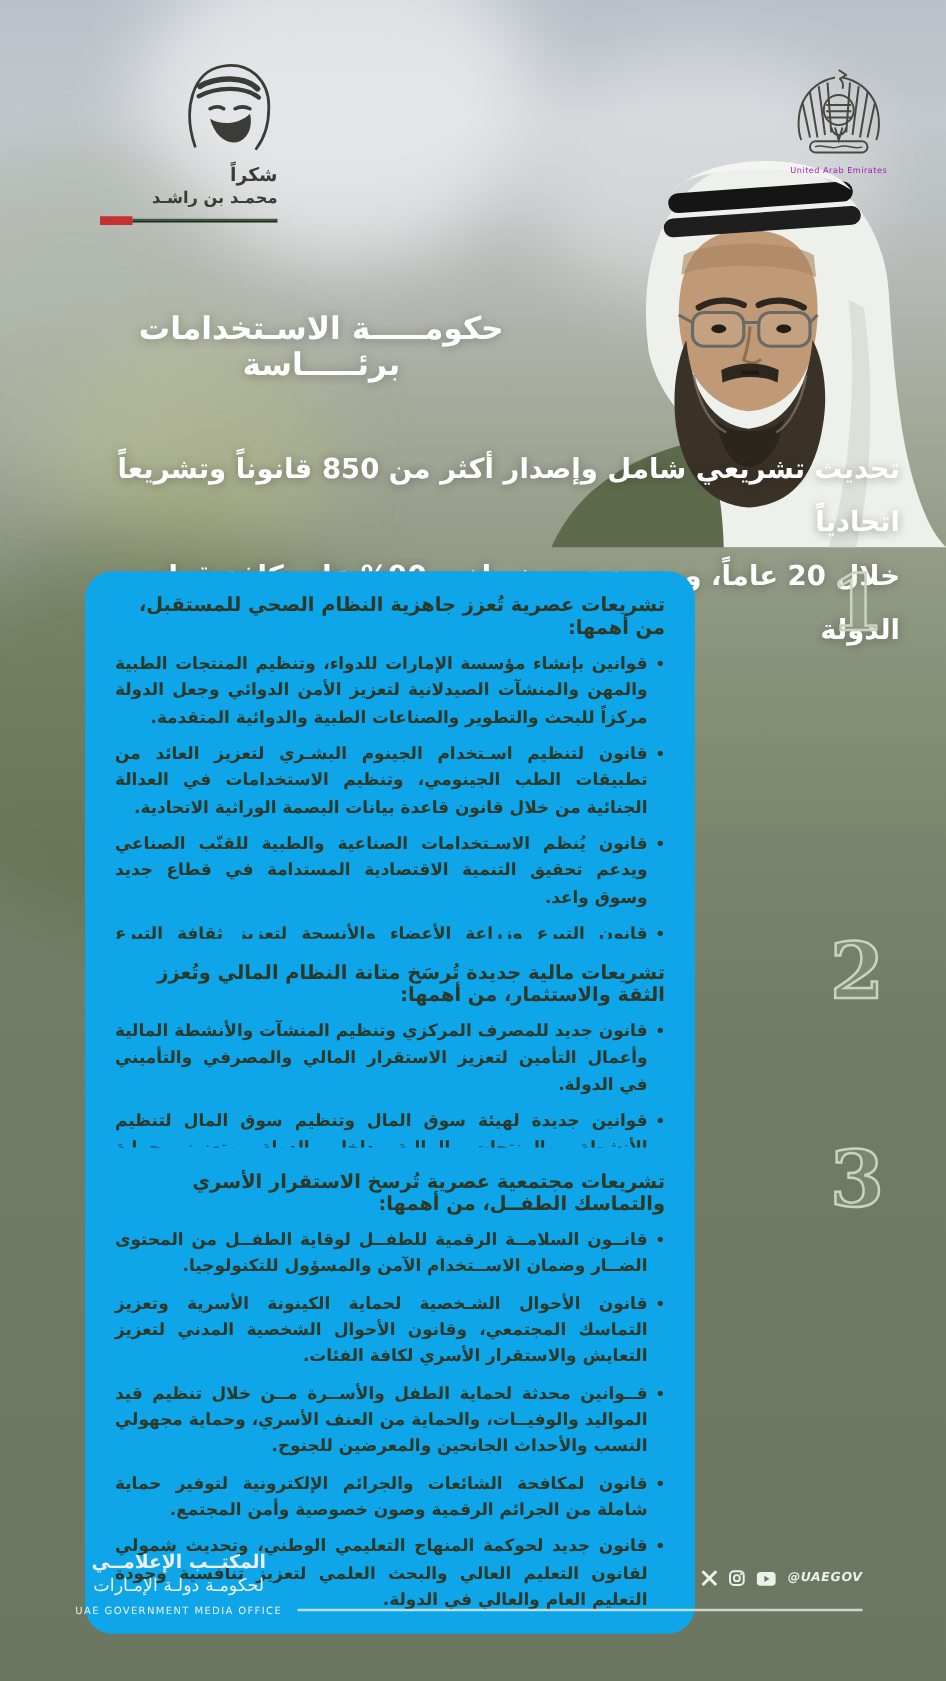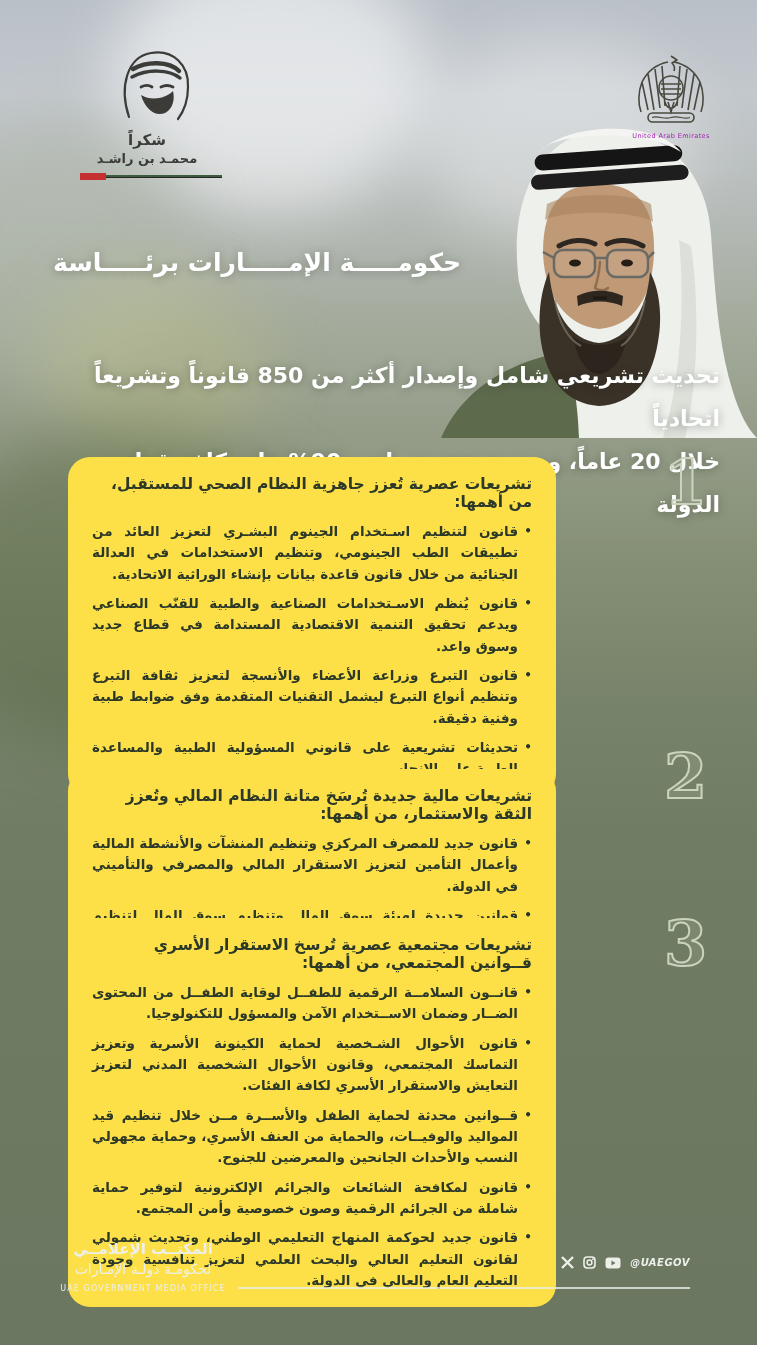--- a/index.html
+++ b/index.html
@@ -12,21 +12,21 @@
     background:linear-gradient(180deg,#b9c0c7 0%,#c3c8cd 7%,#b7bcba 15%,#a4ab9c 24%,
       #959d89 32%,#858f75 42%,#77836a 52%,#707c64 62%,#6e7a62 75%,#6c7860 88%,#6b7760 100%);}
   .blob{position:absolute;border-radius:50%;filter:blur(30px);}
   .blob1{left:110px;top:-50px;width:320px;height:260px;background:rgba(255,255,255,.55);}
   .blob2{left:-70px;top:120px;width:260px;height:260px;background:rgba(176,184,168,.5);}
   .blob3{left:40px;top:270px;width:230px;height:190px;background:rgba(196,198,128,.30);}
   .blob4{left:-90px;top:430px;width:430px;height:320px;background:rgba(84,99,63,.42);}
   .blob5{left:420px;top:40px;width:280px;height:200px;background:rgba(255,255,255,.35);}
 
   
-  .thanks{position:absolute;left:72px;top:45px;width:150px;text-align:center;color:#3b3b38;}
+  .thanks{position:absolute;left:72px;top:45px;width:150px;text-align:right;color:#3b3b38;}
   .thanks .ar1{font-size:15px;font-weight:bold;direction:rtl;letter-spacing:1px;}
   .thanks .ar2{font-size:13px;font-weight:bold;direction:rtl;margin-top:2px;letter-spacing:.5px;}
   .flagbar{margin-top:7px;height:7px;position:relative;}
   .flagbar .red{position:absolute;left:8px;top:0;width:26px;height:7px;background:#c53030;}
   .flagbar .line{position:absolute;left:34px;right:0;top:2px;height:3px;
      background:linear-gradient(180deg,#3d5c3d 0 50%,#262626 50% 100%);}
 
   
   .emblem{position:absolute;left:615px;top:52px;width:112px;text-align:center;color:#a21caf;}
   .emblem .cap{font-size:6.5px;letter-spacing:.4px;margin-top:2px;}
@@ -37,30 +37,30 @@
   
   .headline{position:absolute;left:48px;top:248px;width:418px;direction:rtl;text-align:center;
      color:#fff;font-weight:bold;text-shadow:0 1px 8px rgba(40,50,35,.35);}
   .headline .l1{font-size:25px;}
   .headline .l2{font-size:31px;margin-top:12px;}
   .subtitle{position:absolute;left:36px;top:355px;width:684px;direction:rtl;text-align:right;
      color:#fff;font-weight:bold;font-size:22px;line-height:1.95;
      text-shadow:0 1px 8px rgba(40,50,35,.4);}
 
   
-  .card{position:absolute;left:68px;width:488px;background:#fde047;border-radius:22px;
+  .card{position:absolute;left:68px;width:488px;background:#0ea5e9;border-radius:22px;
         padding:18px 24px 16px;box-sizing:border-box;direction:rtl;color:#2c3828;}
   .card .title{font-size:15.5px;font-weight:bold;margin-bottom:10px;text-align:right;}
   .card ul{list-style:none;margin:0;padding:0;}
   .card li{position:relative;padding-right:14px;margin-bottom:8px;font-size:13.5px;
            font-weight:bold;line-height:1.58;text-align:justify;text-align-last:right;}
   .card li:last-child{margin-bottom:0;}
   .card li::before{content:"•";position:absolute;right:0;top:1px;font-size:12px;}
   .card1{top:457px;min-height:282px;}
-  .card2{top:769px;min-height:154px;}
+  .card2{top:751px;min-height:154px;}
   .card3{top:918px;min-height:292px;}
 
   .bignum{position:absolute;left:664px;width:60px;font-family:"DejaVu Serif","Liberation Serif",serif;
      font-weight:bold;font-size:62px;line-height:1;color:rgba(201,211,189,.15);
      -webkit-text-stroke:2px #c9d3bd;text-align:left;}
   .num1{top:452px;} .num2{top:746px;} .num3{top:913px;}
 
   
   .foot-logo{position:absolute;left:58px;top:1240px;width:170px;text-align:center;color:#edefe9;}
   .foot-logo .a1{font-size:15px;font-weight:bold;direction:rtl;}
@@ -159,52 +159,53 @@
         <path d="M33,32 L53,32 M33,37 L53,37 M33,42 L53,42"></path>
         <path d="M37,50 C39,58 47,58 49,50 M40,50 L43,60 L46,50"></path>
         <rect x="20" y="61" width="46" height="9" rx="4.5"></rect>
         <path d="M24,65.5 C30,63 36,68 43,65.5 C50,63 56,68 62,65.5" stroke-width="1.2"></path>
       </g>
     </svg>
     <div class="cap">United Arab Emirates</div>
   </div>
 
   <div class="headline">
-    <div class="l1">حكومـــــة الإمـــــارات برئـــــاسة</div>
+    <div class="l1">حكومـــــة الاسـتخدامات برئـــــاسة</div>
   </div>
 
   <div class="subtitle">
     <div>تحديث تشريعي شامل وإصدار أكثر من 850 قانوناً وتشريعاً اتحادياً</div>
     <div>خلال 20 عاماً، وبنسبة تحديث بلغت 90% على كافة قوانين الدولة</div>
   </div>
 
   <div class="bignum num1">1</div>
   <div class="bignum num2">2</div>
   <div class="bignum num3">3</div>
 
   <div class="card card1">
     <div class="title">تشريعات عصرية تُعزز جاهزية النظام الصحي للمستقبل، من أهمها:</div>
     <ul>
-      <li>قانون لتنظيم اسـتخدام الجينوم البشـري لتعزيز العائد من تطبيقات الطب الجينومي، وتنظيم الاستخدامات في العدالة الجنائية من خلال قانون قاعدة بيانات بإنشاء الوراثية الاتحادية.</li>
+      <li>قوانين بإنشاء مؤسسة الإمارات للدواء، وتنظيم المنتجات الطبية والمهن والمنشآت الصيدلانية لتعزيز الأمن الدوائي وجعل الدولة مركزاً للبحث والتطوير والصناعات الطبية والدوائية المتقدمة.</li>
+      <li>قانون لتنظيم اسـتخدام الجينوم البشـري لتعزيز العائد من تطبيقات الطب الجينومي، وتنظيم الاستخدامات في العدالة الجنائية من خلال قانون قاعدة بيانات البصمة الوراثية الاتحادية.</li>
       <li>قانون يُنظم الاسـتخدامات الصناعية والطبية للقنّب الصناعي ويدعم تحقيق التنمية الاقتصادية المستدامة في قطاع جديد وسوق واعد.</li>
       <li>قانون التبرع وزراعة الأعضاء والأنسجة لتعزيز ثقافة التبرع وتنظيم أنواع التبرع ليشمل التقنيات المتقدمة وفق ضوابط طبية وفنية دقيقة.</li>
       <li>تحديثات تشريعية على قانوني المسؤولية الطبية والمساعدة الطبية على الإنجاب.</li>
     </ul>
   </div>
 
   <div class="card card2">
     <div class="title">تشريعات مالية جديدة تُرسَخ متانة النظام المالي وتُعزز الثقة والاستثمار، من أهمها:</div>
     <ul>
       <li>قانون جديد للمصرف المركزي وتنظيم المنشآت والأنشطة المالية وأعمال التأمين لتعزيز الاستقرار المالي والمصرفي والتأميني في الدولة.</li>
       <li>قوانين جديدة لهيئة سوق المال وتنظيم سوق المال لتنظيم الأنشطة والمنتجات المالية داخل الدولة وتعزيز حماية المستثمرين وضمان كفاءة ونزاهة الأسواق وفق المعايير الدولية.</li>
     </ul>
   </div>
 
   <div class="card card3">
-    <div class="title">تشريعات مجتمعية عصرية تُرسخ الاستقرار الأسري قــوانين المجتمعي، من أهمها:</div>
+    <div class="title">تشريعات مجتمعية عصرية تُرسخ الاستقرار الأسري والتماسك الطفــل، من أهمها:</div>
     <ul>
       <li>قانــون السلامــة الرقمية للطفــل لوقاية الطفــل من المحتوى الضــار وضمان الاســتخدام الآمن والمسؤول للتكنولوجيا.</li>
       <li>قانون الأحوال الشـخصية لحماية الكينونة الأسرية وتعزيز التماسك المجتمعي، وقانون الأحوال الشخصية المدني لتعزيز التعايش والاستقرار الأسري لكافة الفئات.</li>
       <li>قــوانين محدثة لحماية الطفل والأســرة مــن خلال تنظيم قيد المواليد والوفيــات، والحماية من العنف الأسري، وحماية مجهولي النسب والأحداث الجانحين والمعرضين للجنوح.</li>
       <li>قانون لمكافحة الشائعات والجرائم الإلكترونية لتوفير حماية شاملة من الجرائم الرقمية وصون خصوصية وأمن المجتمع.</li>
       <li>قانون جديد لحوكمة المنهاج التعليمي الوطني، وتحديث شمولي لقانون التعليم العالي والبحث العلمي لتعزيز تنافسية وجودة التعليم العام والعالي في الدولة.</li>
     </ul>
   </div>
 
   <div class="foot-logo">

